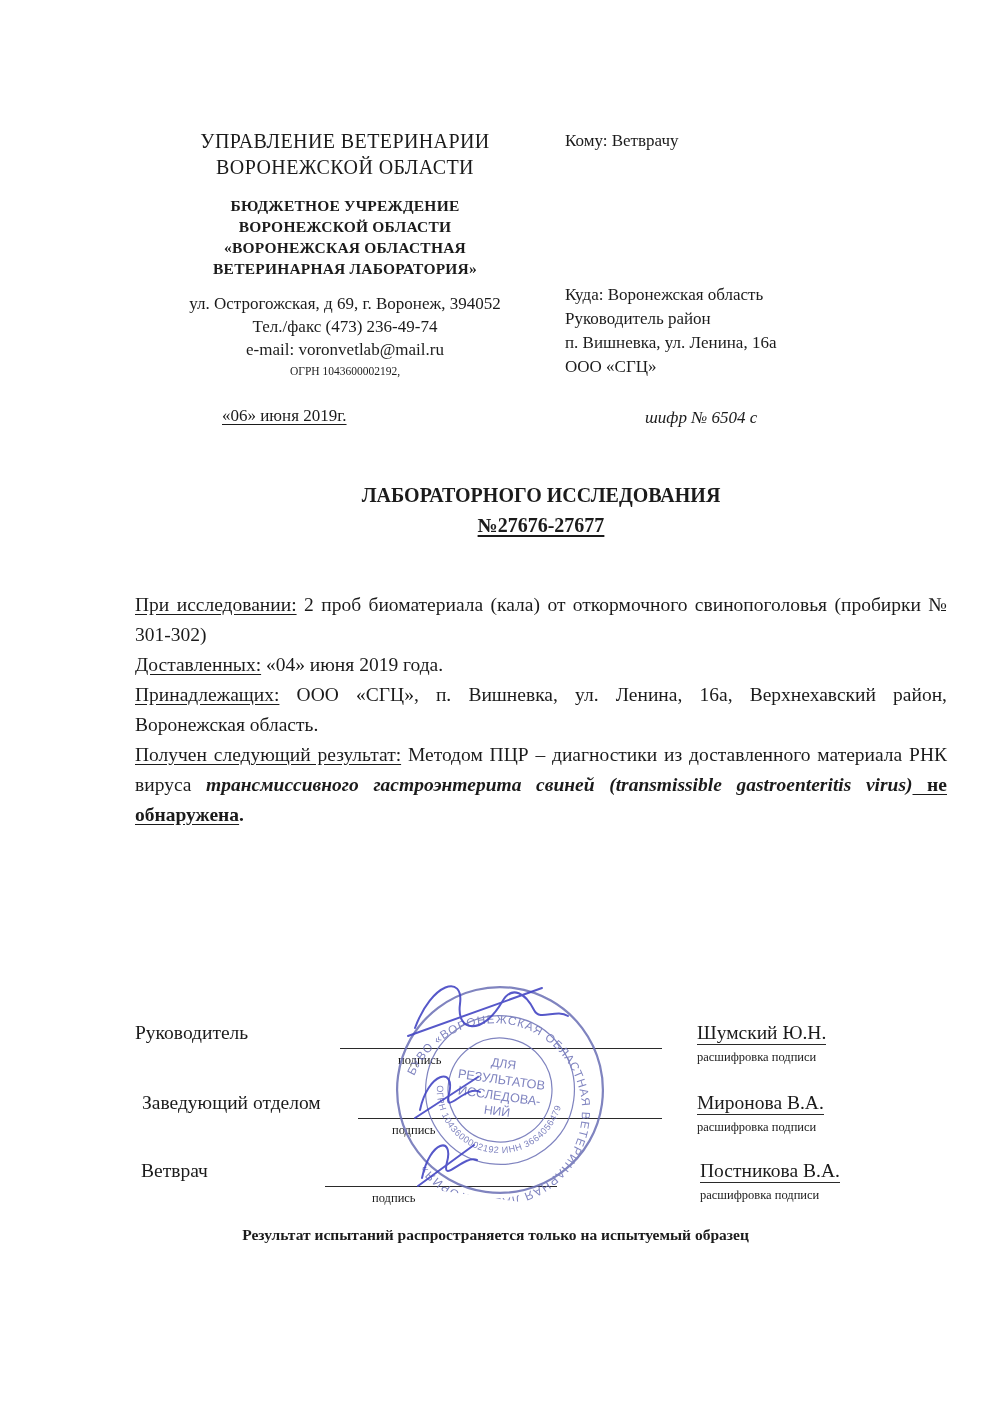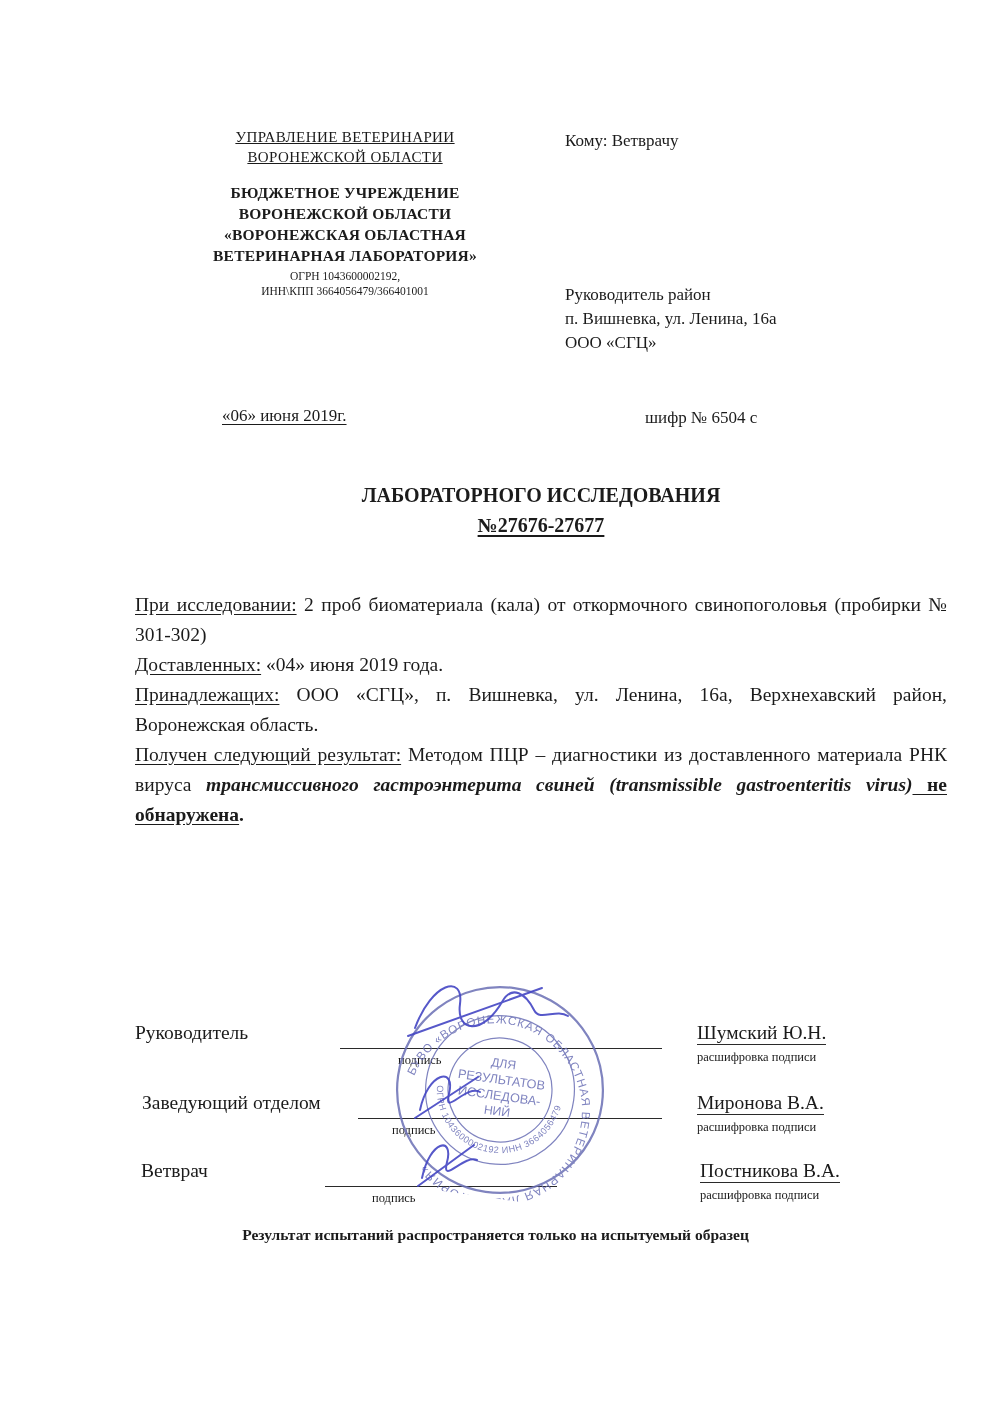--- a/index.html
+++ b/index.html
@@ -4,29 +4,29 @@
 <style>
   * { margin:0; padding:0; box-sizing:border-box; }
   html,body { background:#ffffff; }
   .page {
     position:relative; width:991px; height:1403px; background:#ffffff;
     font-family:"Liberation Serif","DejaVu Serif",serif; color:#1b1b1b;
     overflow:hidden; margin:0 auto;
   }
   
   .hdr-left { position:absolute; left:140px; top:128px; width:410px; text-align:center; }
-  .authority { font-size:15px; letter-spacing:.4px; line-height:1.3;text-decoration:underline; }
+  .authority { font-size:20px; letter-spacing:.4px; line-height:1.3; }
   .org { font-weight:bold; font-size:15.5px; line-height:1.35; margin-top:16px; letter-spacing:.2px; }
   .contact { font-size:17px; line-height:1.35; margin-top:13px; }
   .reg { font-size:11.5px; line-height:1.3; margin-top:2px; }
   .doc-date { position:absolute; left:222px; top:406px; font-size:17px; text-decoration:underline; text-underline-offset:3px; }
   
   .hdr-right { position:absolute; left:565px; top:131px; width:360px; font-size:17px; }
   .dest-block { position:absolute; left:565px; top:283px; width:360px; font-size:17px; line-height:1.42; }
-  .cipher { position:absolute; left:645px; top:408px; font-size:17px; }
+  .cipher { position:absolute; left:645px; top:408px; font-size:17px;font-style:italic; }
   
   .title { position:absolute; left:135px; top:480px; width:812px; text-align:center;
            font-weight:bold; font-size:20px; line-height:30px; }
   .title .num { text-decoration:underline; text-underline-offset:3px; }
   
   .body-text { position:absolute; left:135px; top:590px; width:812px;
                font-size:19.5px; line-height:30px; }
   .body-text p { text-align:justify; }
   .u { text-decoration:underline; text-underline-offset:3px; }
   .bi { font-weight:bold; font-style:italic;font-family:Liberation Serif, serif; }
@@ -58,30 +58,35 @@
     <div class="authority">
       <div>УПРАВЛЕНИЕ ВЕТЕРИНАРИИ</div>
       <div>ВОРОНЕЖСКОЙ ОБЛАСТИ</div>
     </div>
     <div class="org">
       <div>БЮДЖЕТНОЕ УЧРЕЖДЕНИЕ</div>
       <div>ВОРОНЕЖСКОЙ ОБЛАСТИ</div>
       <div>«ВОРОНЕЖСКАЯ ОБЛАСТНАЯ</div>
       <div>ВЕТЕРИНАРНАЯ ЛАБОРАТОРИЯ»</div>
     </div>
+    <div class="contact">
+      <div>ул. Острогожская, д 69, г. Воронеж, 394052</div>
+      <div>Тел./факс  (473) 236-49-74</div>
+      <div>e-mail: voronvetlab@mail.ru</div>
+    </div>
     <div class="reg">
       <div>ОГРН 1043600002192,</div>
-      <div>ИНН\КПП 3664056479/366401001</div>
     </div>
   </div>
 
   <div class="doc-date">«06» июня 2019г.</div>
 
   <div class="hdr-right">Кому: Ветврачу</div>
   <div class="dest-block">
+    <div>Куда: Воронежская область</div>
     <div>Руководитель район</div>
     <div>п. Вишневка, ул. Ленина, 16а</div>
     <div>ООО  «СГЦ»</div>
   </div>
   <div class="cipher">шифр № 6504 с</div>
 
   <div class="title">
     <div>ЛАБОРАТОРНОГО ИССЛЕДОВАНИЯ</div>
     <div><span class="num">№27676-27677</span></div>
   </div>

